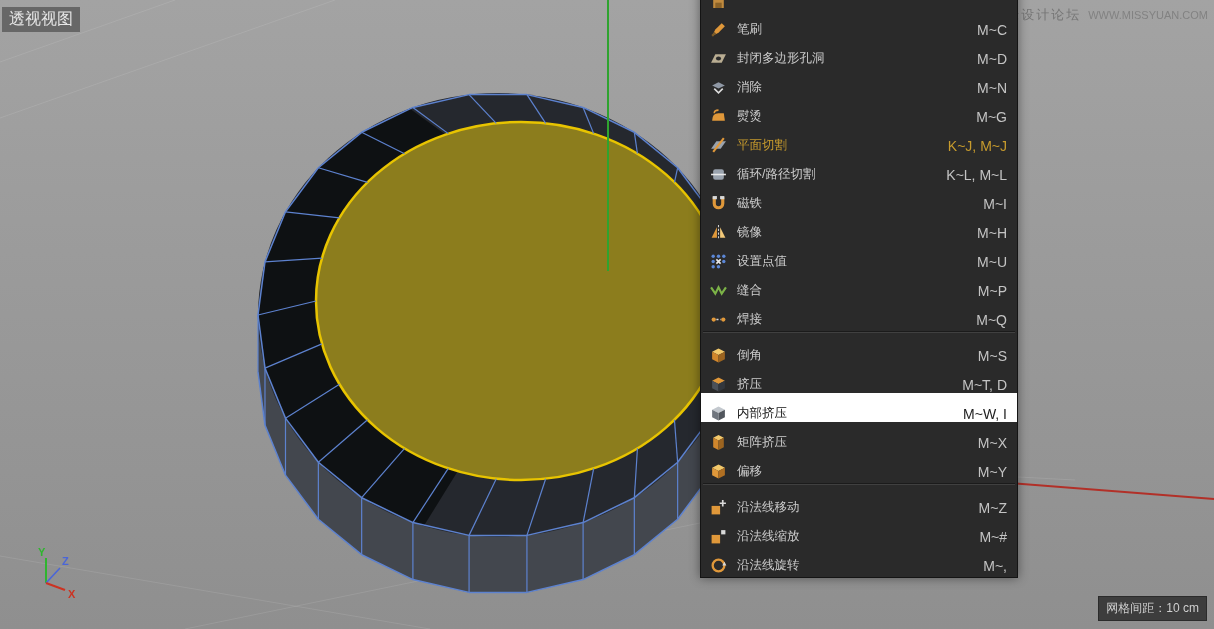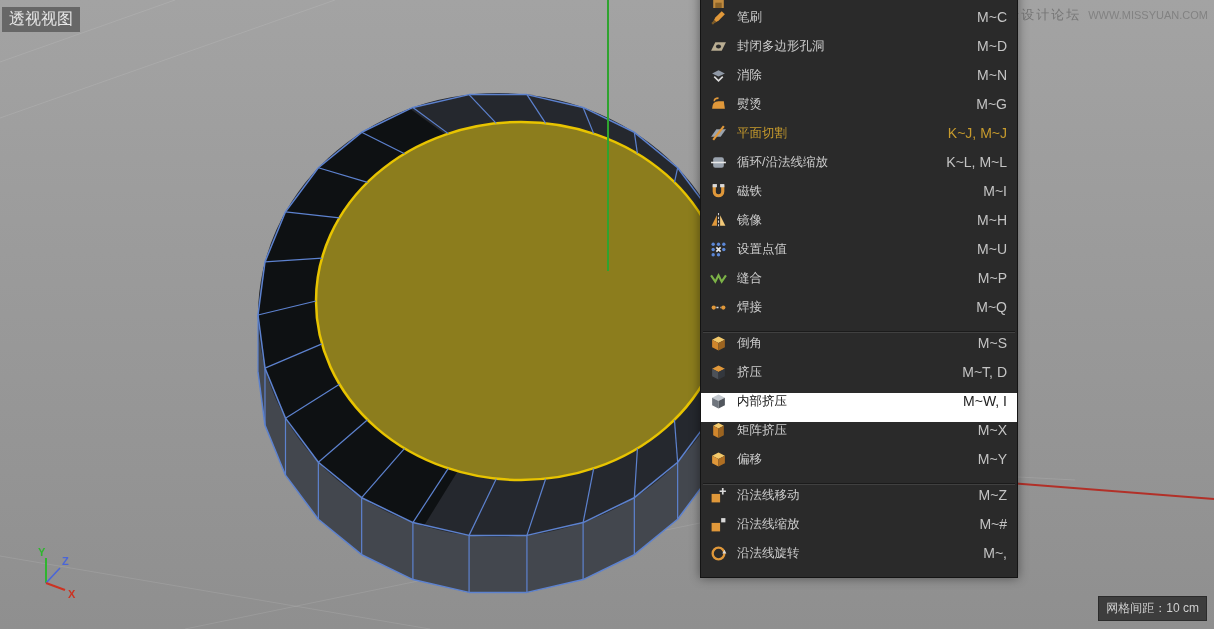--- a/index.html
+++ b/index.html
@@ -13,21 +13,21 @@
     color:#e6e6e6;font-size:16px;padding:2px 7px;white-space:nowrap}
   .watermark{position:absolute;right:6px;top:6px;display:flex;gap:7px;align-items:baseline;
     color:#757575;font-size:13px;letter-spacing:2px;white-space:nowrap}
   .watermark .url{font-size:11px;letter-spacing:0;color:#828282}
   .grid-spacing{position:absolute;right:7px;bottom:8px;background:#3d3d3d;color:#cfcfcf;
     font-size:12px;padding:3px 7px;border:1px solid #2b2b2b;white-space:nowrap}
   .axis-gizmo{position:absolute;left:28px;top:542px;width:70px;height:70px}
 
   .context-menu{position:absolute;left:700px;top:-21px;width:318px;background:#2a2a2a;
     border:1px solid #141414;box-shadow:0 0 10px rgba(0,0,0,.45);padding-bottom:3px}
-  .menu-row{display:flex;align-items:flex-start;height:29px;padding:0 10px 0 9px;
+  .menu-row{display:flex;align-items:flex-end;height:29px;padding:0 10px 0 9px;
     font-size:12.5px;color:#cdcdcd;cursor:default}
   .menu-row.partial{align-items:flex-end;padding-bottom:1px}
   .mi-icon{width:17px;height:17px;margin-right:10px;flex:none;display:flex}
   .mi-icon svg{width:17px;height:17px}
   .mi-label{flex:1;white-space:nowrap}
   .mi-shortcut{margin-left:12px;font-size:14px;color:#c4c4c4;white-space:nowrap}
   .menu-row.active .mi-label,.menu-row.active .mi-shortcut{color:#c79b2d}
   .menu-row.hover{background:#ffffff;color:#141414}
   .menu-row.hover .mi-shortcut{color:#222}
   .menu-sep{height:7px;position:relative}
@@ -210,21 +210,21 @@
     <span class="mi-label">平面切割</span>
     <span class="mi-shortcut">K~J, M~J</span>
   </div>
       <div class="menu-row">
     <span class="mi-icon">
           <svg viewBox="0 0 16 16">
             <rect x="3" y="3" width="10" height="10" rx="2" fill="#9aa3ae"></rect>
             <path d="M1 8 H15" stroke="#e8e8e8" stroke-width="1.5"></path>
           </svg>
         </span>
-    <span class="mi-label">循环/沿法线缩放</span>
+    <span class="mi-label">循环/路径切割</span>
     <span class="mi-shortcut">K~L, M~L</span>
   </div>
       <div class="menu-row">
     <span class="mi-icon">
           <svg viewBox="0 0 16 16">
             <path d="M4 2 V8 a4 4 0 0 0 8 0 V2" stroke="#e0983a" stroke-width="3" fill="none"></path>
             <rect x="2.5" y="1" width="4" height="3" fill="#d9d9d9"></rect>
             <rect x="9.5" y="1" width="4" height="3" fill="#d9d9d9"></rect>
           </svg>
         </span>

